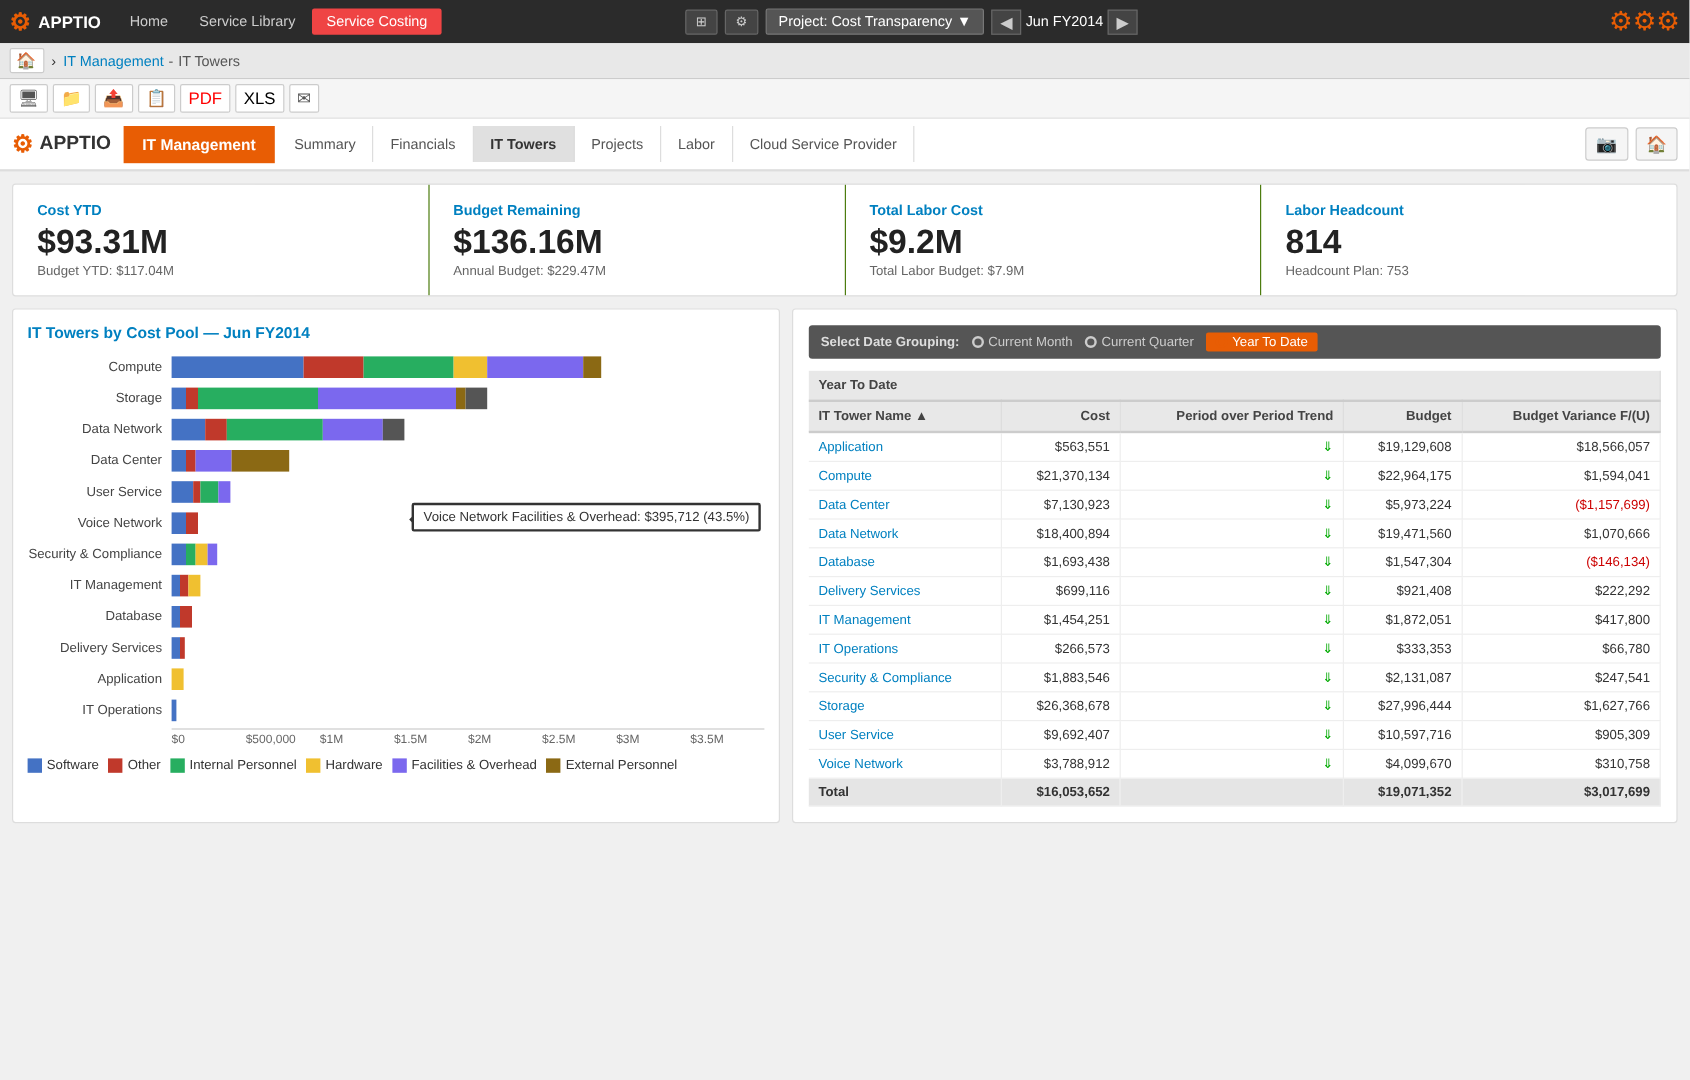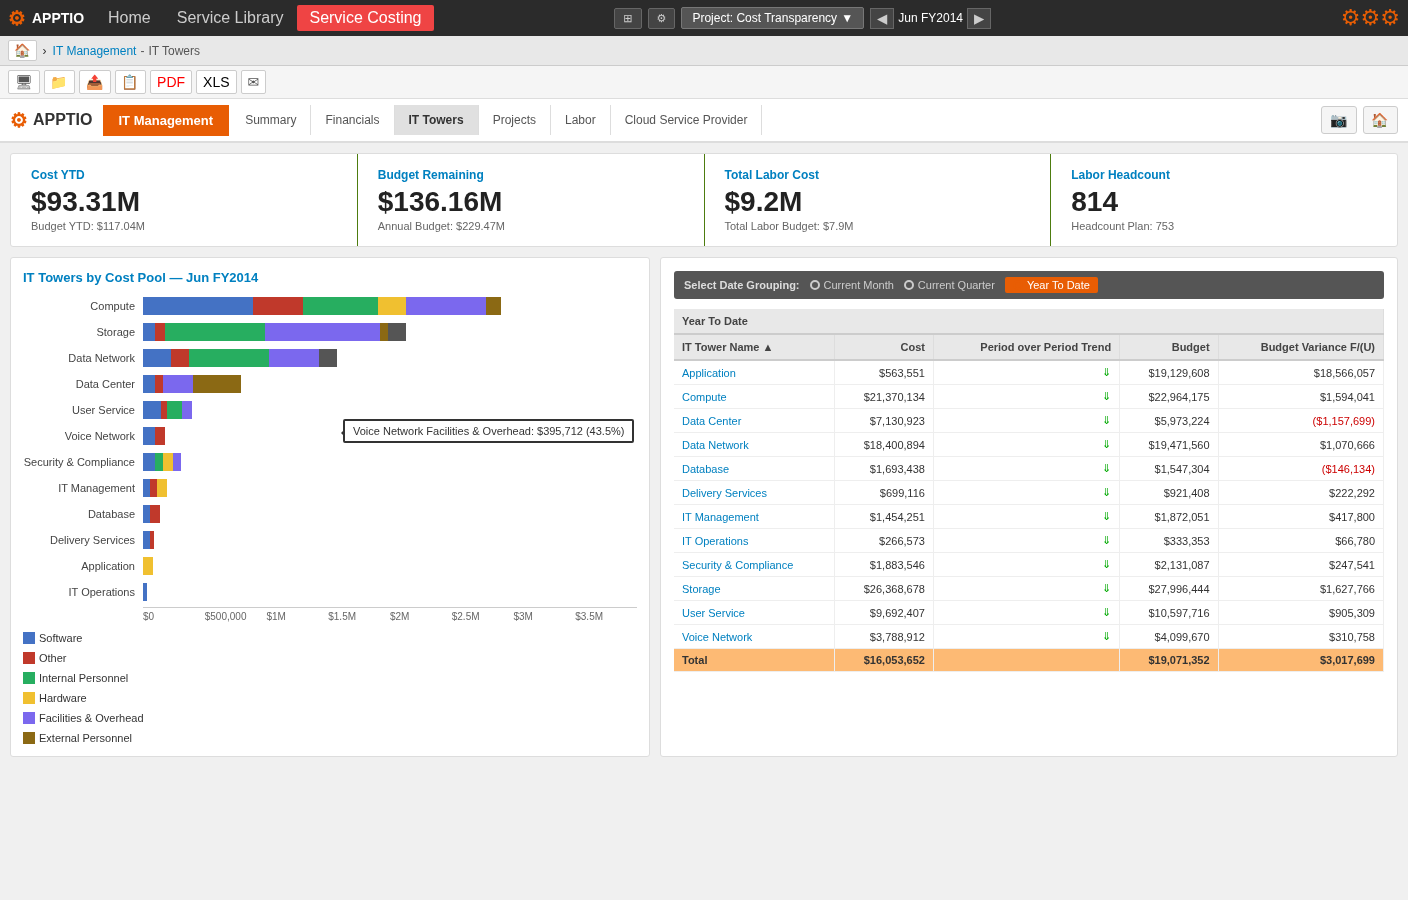--- a/index.html
+++ b/index.html
@@ -3,21 +3,21 @@
   <meta charset="utf-8">
   <style>
     * { box-sizing: border-box; margin: 0; padding: 0; }
     body { font-family: Arial, sans-serif; font-size: 12px; background: #f0f0f0; color: #333; }
 
     
     .top-bar { background: #2b2b2b; display: flex; align-items: center; height: 36px; padding: 0 8px; gap: 12px; }
     .apptio-logo-top { display: flex; align-items: center; gap: 6px; color: white; font-weight: bold; font-size: 14px; }
     .logo-icon { color: #e85d04; font-size: 20px; }
     .top-nav-tabs { display: flex; gap: 2px; }
-    .top-nav-tab { color: #ccc; padding: 4px 12px; cursor: pointer; font-size: 16px; border-radius: 2px; }
+    .top-nav-tab { color: #ccc; padding: 4px 12px; cursor: pointer; font-size: 12px; border-radius: 2px; }
     .top-nav-tab.active { background: #ef4444; color: white; text-align: right; }
     .center-controls { display: flex; align-items: center; gap: 6px; margin: 0 auto; }
     .center-btn { background: #444; border: 1px solid #666; color: #ccc; padding: 3px 8px; font-size: 11px; cursor: pointer; border-radius: 2px; }
     .project-selector { background: #555; border: 1px solid #777; color: white; padding: 3px 10px; font-size: 12px; cursor: pointer; border-radius: 2px; display: flex; align-items: center; gap: 4px; }
     .period-nav { display: flex; align-items: center; gap: 4px; color: white; font-size: 12px; }
     .period-btn { background: #444; border: 1px solid #666; color: #ccc; padding: 2px 6px; cursor: pointer; }
     .apptio-logo-right { margin-left: auto; }
     .gear-logo { color: #e85d04; font-size: 22px; }
 
     
@@ -55,21 +55,21 @@
     
     .bar-chart { position: relative; }
     .chart-row { display: flex; align-items: center; margin-bottom: 4px; height: 22px; }
     .row-label { width: 120px; text-align: right; font-size: 11px; color: #444; padding-right: 8px; flex-shrink: 0; }
     .bar-container { flex: 1; display: flex; align-items: center; height: 18px; position: relative; }
     .bar-segment { height: 18px; display: inline-block; }
 
     .x-axis { display: flex; margin-left: 120px; border-top: 1px solid #ccc; padding-top: 3px; margin-top: 4px; }
     .x-label { font-size: 10px; color: #666; flex: 1; text-align: left; }
 
-    .legend { display: flex; flex-wrap: wrap; gap: 8px; margin-top: 10px; font-size: 11px; flex-direction: column; }
+    .legend { display: flex; flex-wrap: wrap; gap: 8px; margin-top: 10px; font-size: 11px; }
     .legend-item { display: flex; align-items: center; gap: 4px; }
     .legend-color { width: 12px; height: 12px; display: inline-block; }
 
     
     .tooltip { position: absolute; background: white; border: 2px solid #333; padding: 4px 8px; font-size: 11px; font-weight: normal; border-radius: 2px; white-space: nowrap; z-index: 10; top: -8px; left: 200px; }
     .tooltip::before { content: ''; position: absolute; left: -8px; top: 8px; border: 4px solid transparent; border-right-color: #333; }
 
     
     .table-section { flex: 1; background: #fff; border: 1px solid #ddd; border-radius: 3px; padding: 13px; }
     .date-grouping-bar { display: flex; align-items: center; gap: 10px; background: #555; color: white; padding: 6px 10px; border-radius: 3px; margin-bottom: 10px; font-size: 11px; }
@@ -81,21 +81,21 @@
 
     
     .data-table { width: 100%; border-collapse: collapse; font-size: 11px; }
     .data-table th { background: #e8e8e8; padding: 6px 8px; text-align: left; font-size: 11px; color: #444; border-bottom: 2px solid #ccc; border-right: 1px solid #ddd; }
     .data-table th.right { text-align: right; }
     .data-table td { padding: 5px 8px; border-bottom: 1px solid #eee; border-right: 1px solid #eee; font-size: 11px; }
     .data-table td.right { text-align: right; }
     .tower-link { color: #0080c0; cursor: pointer; text-decoration: none; }
     .trend-down { color: #00aa00; font-size: 14px; }
     .negative { color: #cc0000; }
-    .total-row { background: #fdba74; font-weight: bold; }
+    .total-row { background: #e5e5e5; font-weight: bold; }
     .year-to-date-header { background: #d0d0d0; text-align: center; font-weight: bold; padding: 4px; font-size: 11px; color: #444; }
   </style>
 </head>
 <body>
 
 <div class="top-bar">
   <div class="apptio-logo-top">
     <span class="logo-icon">⚙</span>
     <span>APPTIO</span>
   </div>

